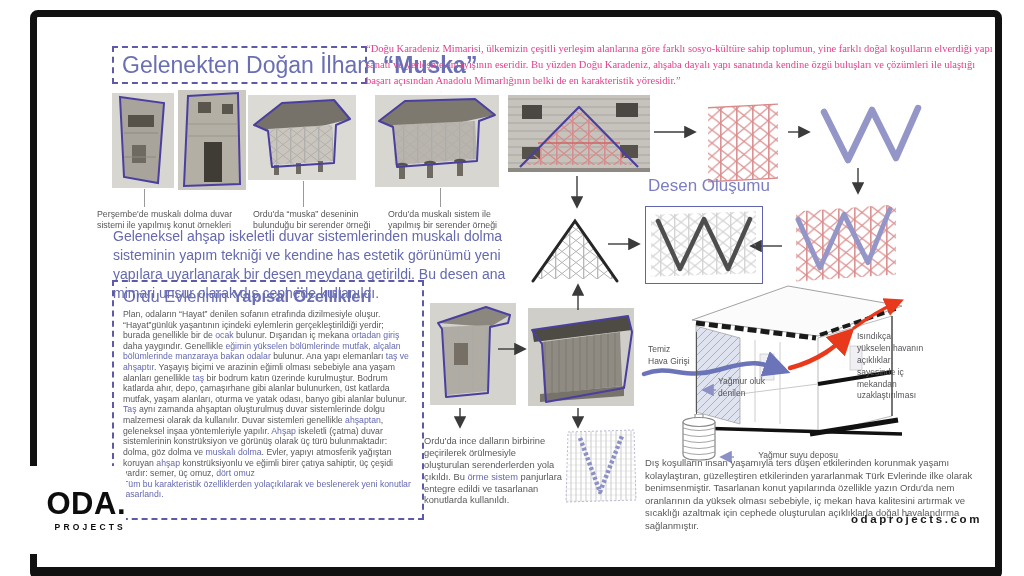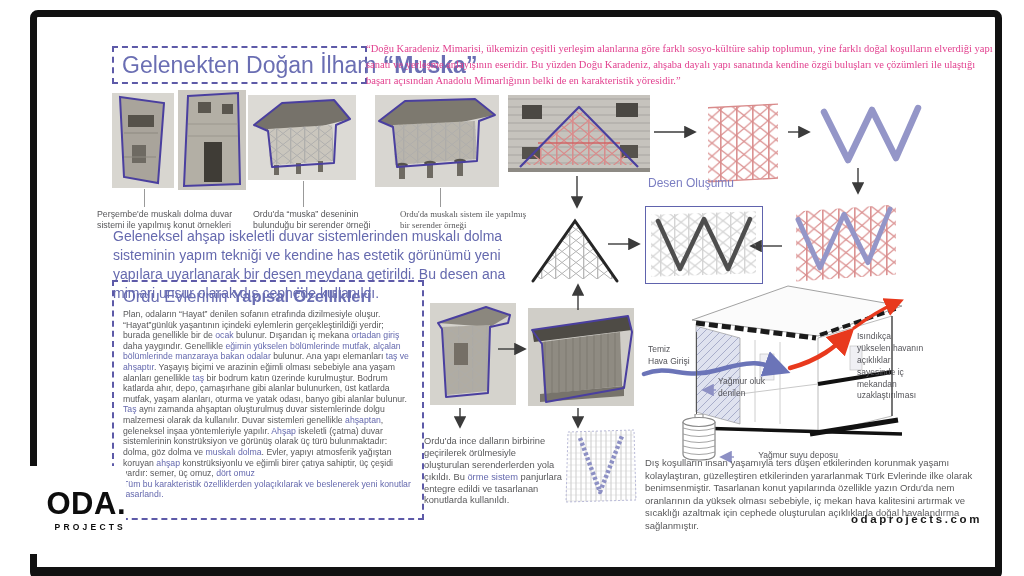--- a/index.html
+++ b/index.html
@@ -17,31 +17,31 @@
   
   #titlebox{left:112px;top:46px;width:243px;height:34px;border:2px dashed #5d5aa8;
             display:flex;align-items:center;padding-left:8px;color:#6a6eb3;font-size:23px;white-space:nowrap;text-align:center;}
   #titlebox b{font-weight:700;}
   
   #quote{left:366px;top:41px;width:628px;font-size:10.5px;line-height:1.5;color:#e2418f;font-family:Liberation Serif, serif;}
   
   .caption{font-size:8.8px;line-height:1.3;color:#57575a;}
   #cap1{left:97px;top:209px;width:148px;}
   #cap2{left:253px;top:209px;width:136px;}
-  #cap3{left:400px;top:209px;width:130px;font-family:Liberation Serif, serif;}
+  #cap3{left:388px;top:209px;width:130px;}
   #intro{left:113px;top:227px;width:414px;font-size:14px;line-height:1.35;color:#6569ae;}
   
   #structbox{left:112px;top:280px;width:312px;height:240px;border:2px dashed #5d5aa8;
              padding:5px 9px;box-sizing:border-box;overflow:hidden;}
   #structbox h2{margin:0 0 3px 0;font-size:16.5px;font-weight:400;color:#6a6eb3;white-space:nowrap;}
   #structbox h2 b{font-weight:700;}
   #structtext{font-size:8.7px;line-height:1.22;color:#59595b;}
   .hl{color:#6569ae;}
   
-  #desenhead{left:648px;top:176px;font-size:12px;color:#7b7ec2;}
+  #desenhead{left:648px;top:176px;font-size:17px;color:#7b7ec2;}
   
   #weavetext{left:424px;top:436px;width:140px;font-size:9.3px;line-height:1.28;}
   
   .small-label{font-size:8.5px;line-height:1.4;color:#55555a;}
   #lbl-air{left:648px;top:344px;width:44px;}
   #lbl-chain{left:718px;top:376px;width:52px;}
   #lbl-tank{left:738px;top:450px;width:100px;text-align:right;}
   #lbl-rise{left:857px;top:331px;width:68px;}
   #rightpara{left:645px;top:457px;width:330px;font-size:9.5px;line-height:1.32;color:#59595b;}
   #website{left:838px;top:513px;font-size:11.5px;font-weight:700;letter-spacing:2.6px;color:#1a1a1a;margin-left:13px;}

